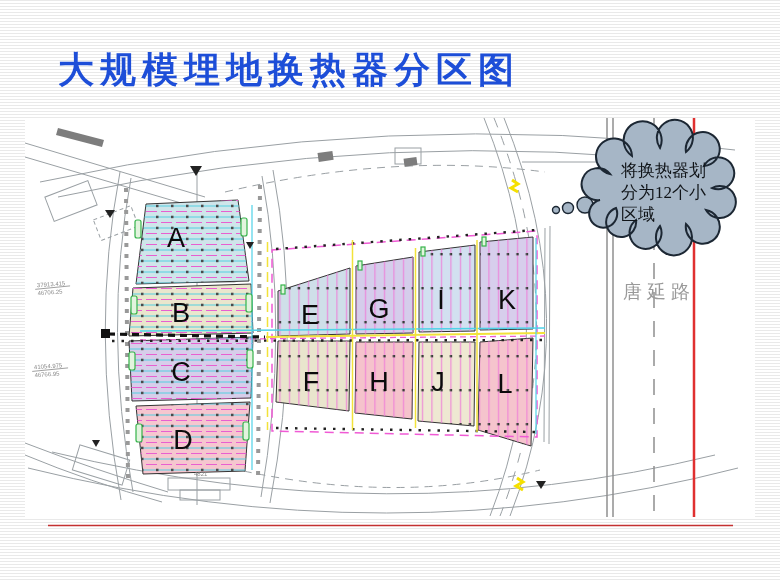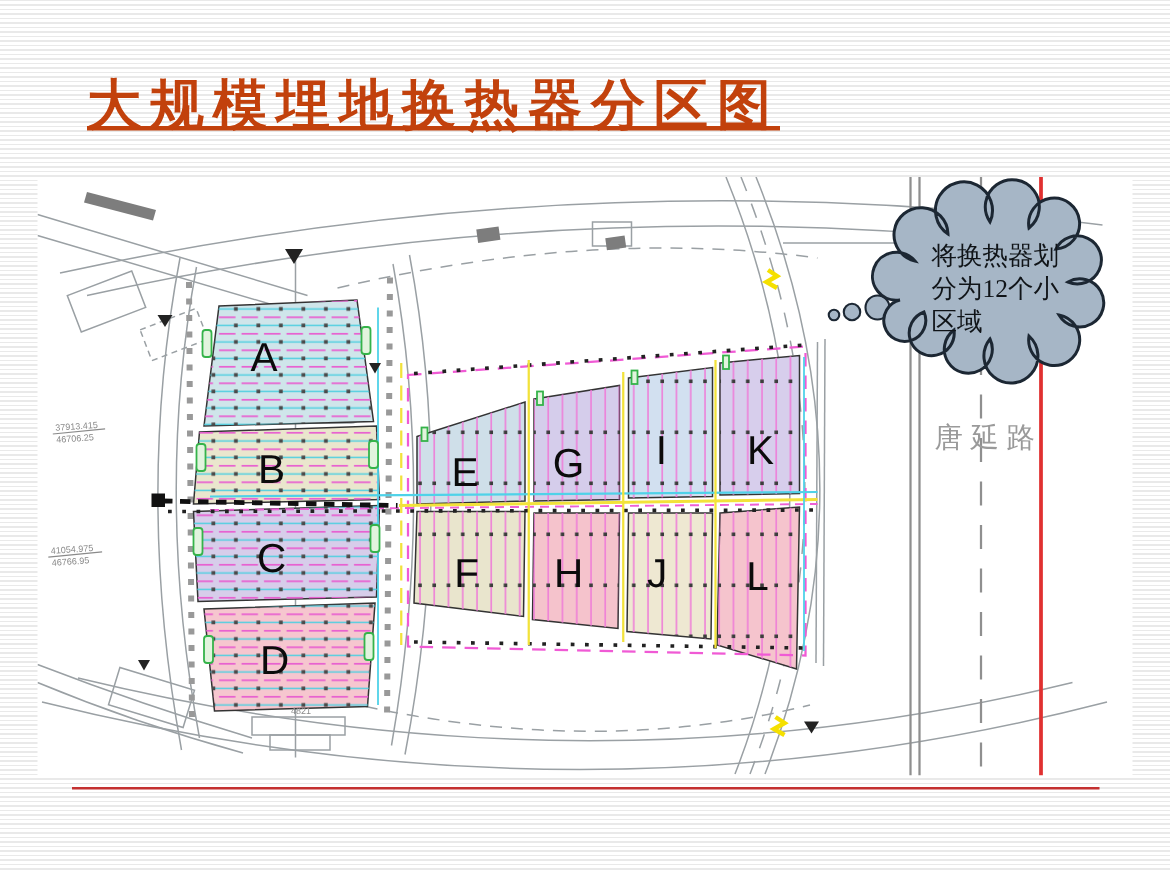--- a/index.html
+++ b/index.html
@@ -6,21 +6,21 @@
   body{
     width:780px;height:580px;overflow:hidden;position:relative;
     background-color:#ffffff;
     background-image:repeating-linear-gradient(to bottom,#e9e9e9 0px,#e9e9e9 1px,#ffffff 1px,#ffffff 3px);
     font-family:"Liberation Sans",sans-serif;
   }
   .title{
     position:absolute;left:58px;top:46px;
     font-family:"Liberation Serif","DejaVu Serif",serif;
     font-weight:bold;font-size:36px;letter-spacing:6px;
-    color:#c2410c;white-space:nowrap;text-decoration:underline;
+    color:#1d4ed8;white-space:nowrap;
   }
   svg{position:absolute;left:0;top:0;}
   svg text{font-family:"Liberation Sans","DejaVu Sans",sans-serif;}
   .zone-label{font-size:27px;fill:#0b0b0b;text-anchor:middle;}
   .cloud-text{font-family:"Liberation Serif","DejaVu Serif",serif;font-size:17px;fill:#101418;}
   .road-name{font-family:"Liberation Serif","DejaVu Serif",serif;font-size:19px;fill:#9a9a9a;letter-spacing:5px;}
   .dim-text{font-size:6px;fill:#8a8a8a;}
 </style>
 </head>
 <body>

